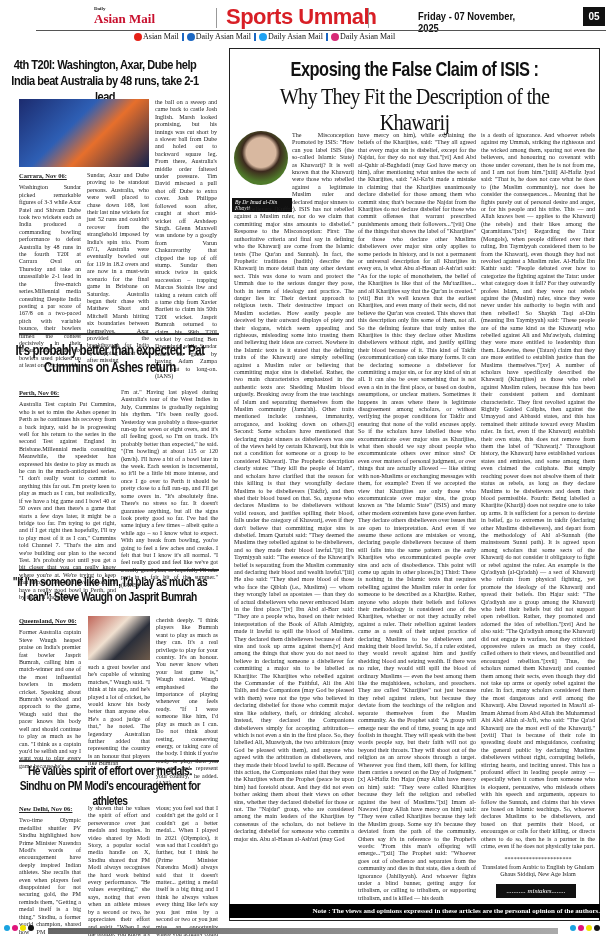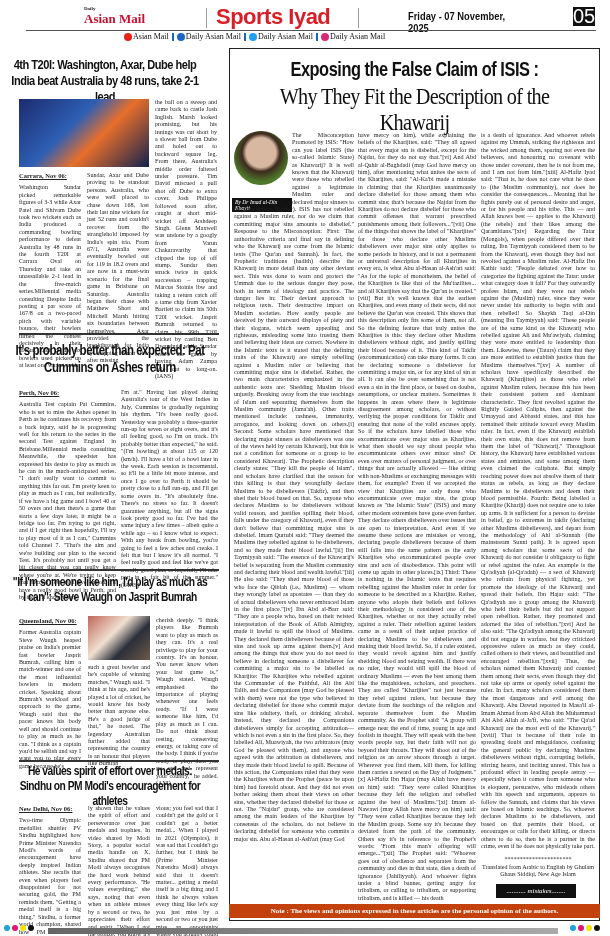--- a/index.html
+++ b/index.html
@@ -1,49 +1,49 @@
 <!DOCTYPE html>
 <html><head>
 <meta charset="utf-8">
 <style>
 *{box-sizing:border-box;margin:0;padding:0}
 body{width:610px;height:936px;background:#fff;font-family:"Liberation Serif",serif;color:#111;position:relative;overflow:hidden}
-.hdr{position:absolute;left:6px;top:0;width:522px;height:40px}
+.hdr{position:absolute;left:16px;top:0;width:522px;height:40px}
 .logo{position:absolute;left:78px;top:7px;font-family:"Liberation Serif",serif;font-size:13px;color:#222;font-weight:bold}
 .logo b{color:#c8102e}
 .title{position:absolute;left:210px;top:4px;font-family:"Liberation Sans",sans-serif;font-weight:bold;font-size:22px;color:#d81f26;letter-spacing:-0.5px}
 .vsep{position:absolute;top:8px;width:1px;height:20px;background:#999}
 .date{position:absolute;left:402px;top:10px;font-family:"Liberation Sans",sans-serif;font-weight:bold;font-size:11px;transform:scaleX(.85);transform-origin:left}
-.pgnum{position:absolute;left:567px;top:7px;width:22px;height:19px;background:#111;color:#fff;font-family:"Liberation Sans",sans-serif;font-weight:normal;font-size:20px;text-align:center;line-height:19px}
+.pgnum{position:absolute;left:567px;top:7px;width:22px;height:19px;background:#111;color:#fff;font-family:"Liberation Sans",sans-serif;font-weight:bold;font-size:10px;text-align:center;line-height:19px}
 .hline{position:absolute;left:20px;top:30px;width:570px;height:1px;background:#555}
 .social{position:absolute;left:118px;top:32px;font-size:8px;display:flex;gap:3px;align-items:center}
 .social .ic{display:inline-block;width:8px;height:8px;border-radius:50%;margin-right:1px;vertical-align:middle}
 .social .bar{width:2px;height:8px;background:#1a66c2}
 .hl{font-family:"Liberation Sans",sans-serif;font-weight:bold;text-align:center;letter-spacing:-0.6px;line-height:1.2;transform:scaleX(.82)}
 .txt{font-size:6.1px;line-height:7.4px;text-align:justify;color:#222}
 .dateline{font-weight:bold;text-decoration:underline;font-size:6.5px;margin-bottom:5px}
 .rule{position:absolute;height:1.5px;background:#333}
 .photo{position:absolute;background:linear-gradient(135deg,#1c2b6e,#2e5fb5 40%,#e76f2b 60%,#14224d)}
 .box{position:absolute;left:229px;top:48px;width:371px;height:873px;border:1.5px solid #222}
 .col{position:absolute}
 .avatar{position:absolute;border-radius:50%;background:radial-gradient(circle at 50% 40%,#d8b8a0 0 35%,#3d2a1e 45%,#4f7a2a 70%)}
 .byline{position:absolute;background:#111;color:#fff;font-style:italic;font-size:5.6px;padding:1px 3px}
-.note{position:absolute;left:229px;top:904px;width:371px;height:14px;background:#c2410c;color:#fff;font-size:7px;font-weight:bold;text-align:center;line-height:14px}
+.note{position:absolute;left:229px;top:904px;width:371px;height:14px;background:#000000;color:#fff;font-size:7px;font-weight:bold;text-align:right;line-height:14px}
 .cont{position:absolute;left:496px;top:884px;width:80px;height:14px;background:#111;color:#fff;font-style:italic;font-size:7px;text-align:center;line-height:14px}
 .footbar{position:absolute;left:48px;top:928px;width:510px;height:6px;background:linear-gradient(90deg,#666,#aaa)}
 .dots{position:absolute;top:925px;display:flex;gap:2px}
 .dots span{width:6px;height:6px;border-radius:50%}
 </style>
 </head>
 <body>
 
 <div class="hdr">
   <div class="logo"><span style="font-size:5px;display:block;line-height:4px">Daily</span><b>Asian Mail</b></div>
   <div class="vsep" style="left:200px"></div>
-  <div class="title">Sports Iyad</div>
+  <div class="title">Sports Ummah</div>
   <div class="vsep" style="left:352px"></div>
   <div class="date">Friday - 07 November, 2025</div>
   <div class="pgnum">05</div>
   <div class="hline"></div>
   <div class="social">
     <span><span class="ic" style="background:#e62117"></span><span>Asian Mail</span></span>
     <span class="bar"></span>
     <span><span class="ic" style="background:#1a66c2"></span><span>Daily Asian Mail</span></span>
     <span class="bar"></span>
     <span><span class="ic" style="background:#1da1f2"></span><span>Daily Asian Mail</span></span>

